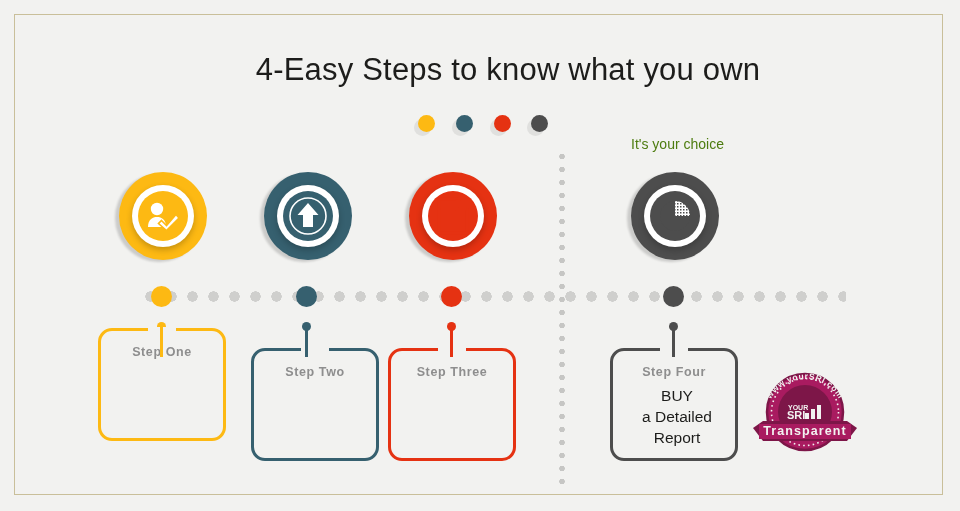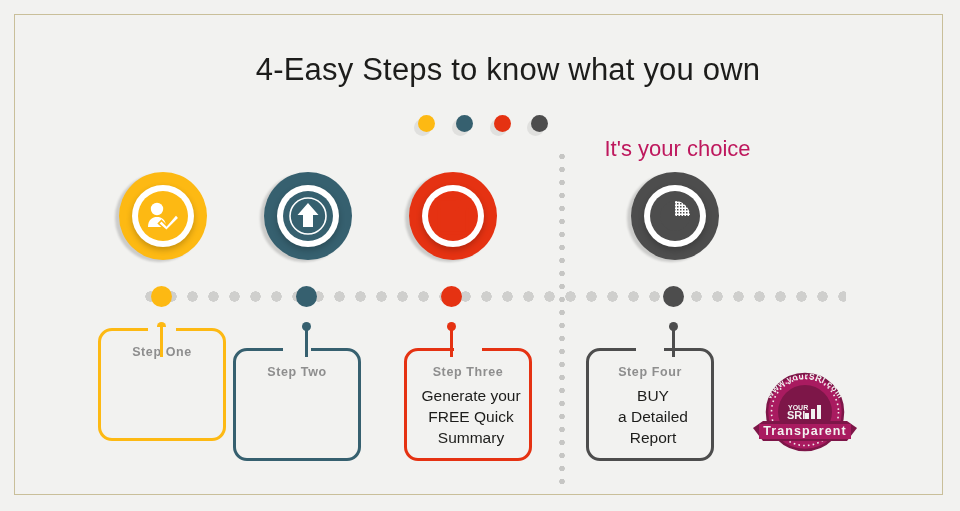--- a/index.html
+++ b/index.html
@@ -36,21 +36,21 @@
 
   
   .vdiv{
     position:absolute;left:559px;top:150px;width:6px;height:340px;
     background-image:radial-gradient(circle, #c6c6c4 2.6px, rgba(0,0,0,0) 2.9px);
     background-size:6px 13px;background-repeat:repeat-y;
   }
 
   .choice{
     position:absolute;left:585px;top:136px;width:185px;
-    text-align:center;font-size:22px;color:#be185d;
+    text-align:center;font-size:14px;color:#4d7c0f;
   }
 
   
   .pin{position:absolute;width:96px;height:104px;}
   .pin .shadow{
     position:absolute;left:0;top:2px;width:88px;height:88px;border-radius:50%;
     background:rgba(0,0,0,.16);filter:blur(1px);
   }
   .pin .bulb{
     position:absolute;left:4px;top:0;width:88px;height:88px;border-radius:50%;
@@ -218,32 +218,31 @@
   <div class="conn" id="cn2" style="left: 450px; top: 325px; height: 32px; background: rgb(229, 50, 18);"></div>
   <div class="conncap" id="cc2" style="left: 447px; top: 322px; background: rgb(229, 50, 18);"></div>
   <div class="conn" id="cn3" style="left: 672px; top: 325px; height: 32px; background: rgb(77, 77, 77);"></div>
   <div class="conncap" id="cc3" style="left: 669px; top: 322px; background: rgb(77, 77, 77);"></div>
 
   <div class="card" id="card0" style="left: 98px; top: 328px; border: 3px solid rgb(253, 185, 19);">
     <div class="notch"></div>
     <div class="steplabel">Step One</div>
   </div>
 
-  <div class="card" id="card1" style="left: 233px; top: 348px; border: 3px solid rgb(54, 96, 111);">
+  <div class="card" id="card1" style="left: 251px; top: 348px; border: 3px solid rgb(54, 96, 111);">
     <div class="notch"></div>
     <div class="steplabel">Step Two</div>
   </div>
 
-  <div class="card" id="card2" style="left: 404px; top: 348px; border: 3px solid rgb(229, 50, 18);">
+  <div class="card" id="card2" style="left: 388px; top: 348px; border: 3px solid rgb(229, 50, 18);">
     <div class="notch"></div>
     <div class="steplabel">Step Three</div>
-    <div class="body" id="body2">Generate your<br><span class="u">FREE</span> Quick<br>Summary</div>
-  </div>
-
-  <div class="card" id="card3" style="left: 586px; top: 348px; border: 3px solid rgb(77, 77, 77);">
+  </div>
+
+  <div class="card" id="card3" style="left: 610px; top: 348px; border: 3px solid rgb(77, 77, 77);">
     <div class="notch"></div>
     <div class="steplabel">Step Four</div>
     <div class="body" id="body3"><span class="u">BUY</span><br>a Detailed<br>Report</div>
   </div>
 
   <div class="badge">
     <svg width="116" height="88" viewBox="0 0 116 88">
       <defs>
         <path id="arcpath" d="M 19 52 A 39 39 0 0 1 97 52"></path>
       </defs>

